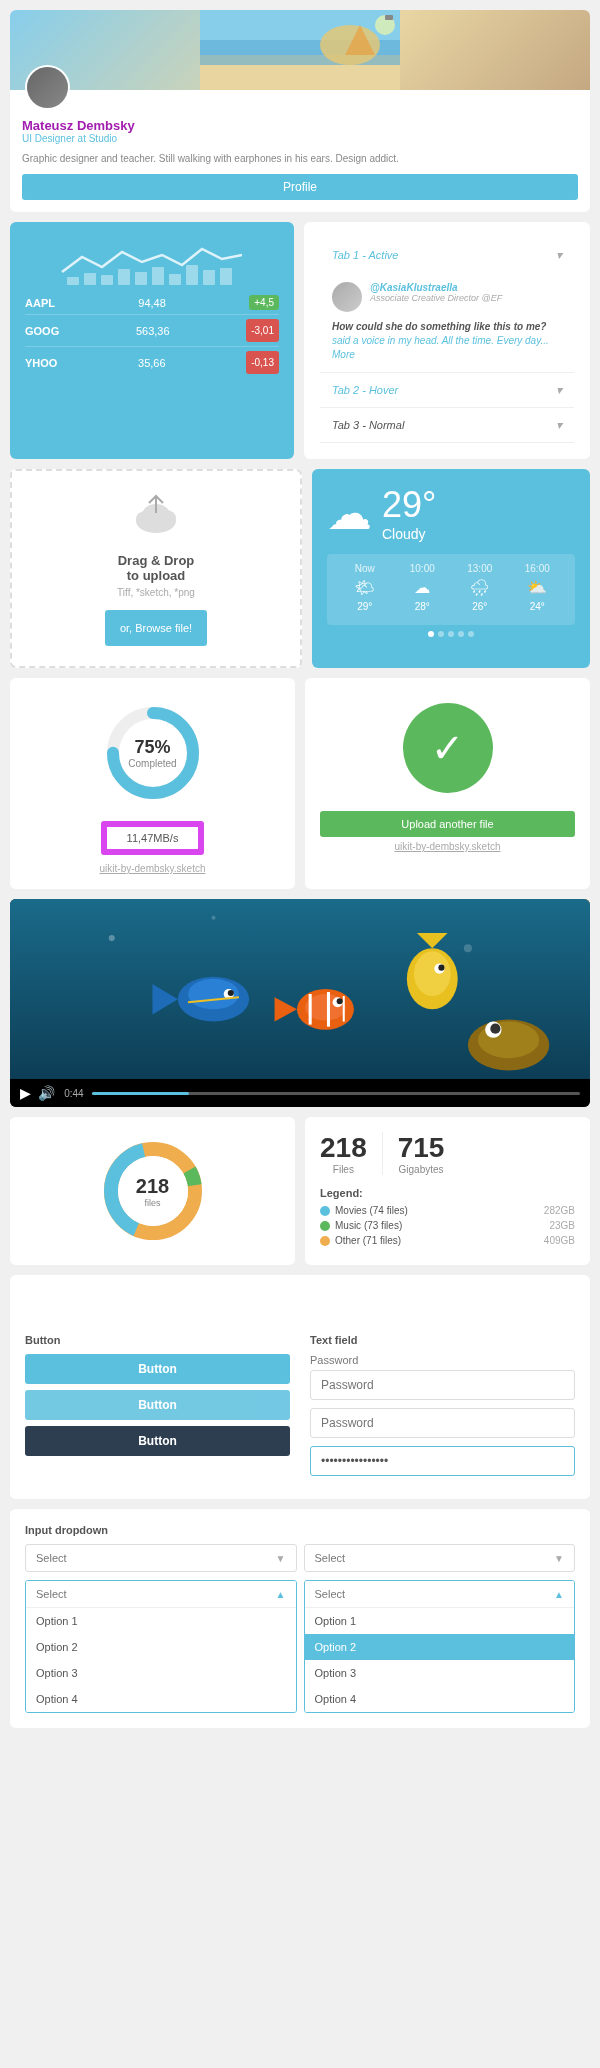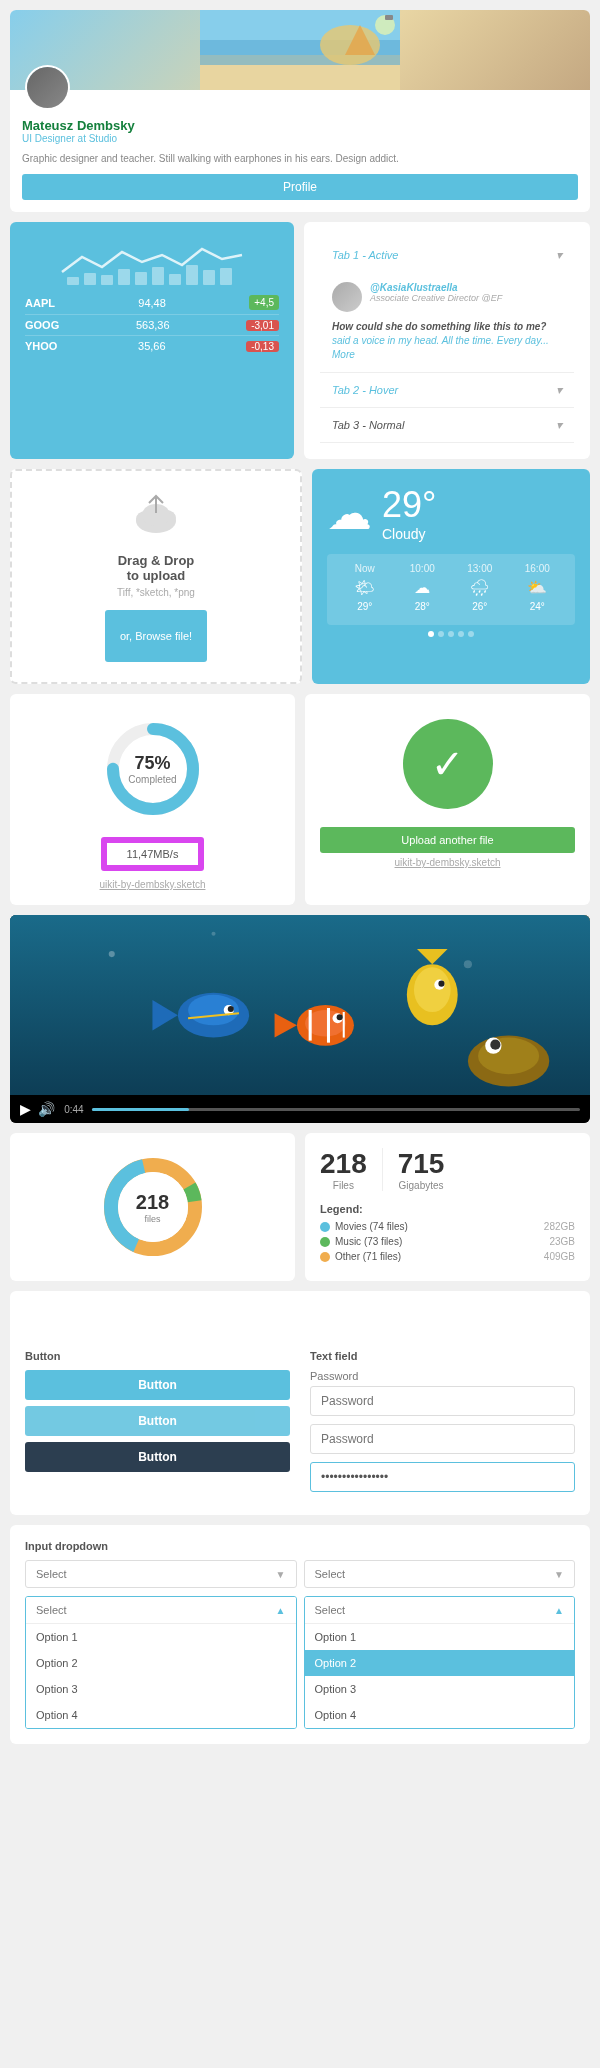--- a/index.html
+++ b/index.html
@@ -5,21 +5,21 @@
     * { box-sizing: border-box; margin: 0; padding: 0; }
     body { background: #f0f0f0; font-family: Arial, Helvetica, sans-serif; width: 600px; }
     .row { display: flex; gap: 10px; margin: 10px; }
 
     
     .profile-card { background: #fff; border-radius: 6px; overflow: hidden; flex: 1; }
     .profile-cover { height: 80px; background: linear-gradient(135deg, #87ceeb 0%, #e8d5a3 60%, #c4a882 100%); position: relative; }
     .profile-avatar { width: 45px; height: 45px; border-radius: 50%; background: #555; border: 2px solid #fff; position: absolute; bottom: -20px; left: 15px; overflow: hidden; }
     .profile-avatar-inner { width: 100%; height: 100%; background: linear-gradient(135deg, #666, #888); }
     .profile-body { padding: 28px 12px 12px; }
-    .profile-name { font-size: 13px; font-weight: bold; color: #15803d; }
+    .profile-name { font-size: 13px; font-weight: bold; color: #a21caf; }
     .profile-role { font-size: 10px; color: #5bc0de; }
     .profile-desc { font-size: 10px; color: #888; margin: 8px 0; line-height: 1.4; }
     .btn-profile { background: #5bc0de; color: #fff; border: none; padding: 6px 20px; border-radius: 3px; font-size: 12px; cursor: pointer; width: 100%; }
 
     
     .login-card { background: #fff; border-radius: 6px; flex: 1; padding: 15px; }
     .login-title { font-size: 11px; color: #777; text-align: center; margin-bottom: 12px; letter-spacing: 1px; }
     .login-input { width: 100%; border: 1px solid #ddd; border-radius: 3px; padding: 7px 10px; font-size: 12px; margin-bottom: 8px; color: #555; }
     .btn-signin { background: #5bc0de; color: #fff; border: none; padding: 8px; border-radius: 3px; font-size: 12px; cursor: pointer; width: 100%; margin-bottom: 6px; }
     .login-forgot { font-size: 10px; color: #888; text-align: center; margin-bottom: 10px; }
@@ -27,41 +27,41 @@
     .btn-facebook { background: #3b5998; color: #fff; border: none; padding: 8px; border-radius: 3px; font-size: 11px; cursor: pointer; width: 100%; display: flex; align-items: center; justify-content: center; gap: 5px; }
     .fb-icon { font-weight: bold; }
 
     
     .stock-card { background: #5bc0de; border-radius: 6px; flex: 1; padding: 15px; }
     .stock-row { display: flex; justify-content: space-between; align-items: center; padding: 4px 0; border-bottom: 1px solid rgba(255,255,255,0.2); }
     .stock-row:last-child { border-bottom: none; }
     .stock-sym { font-size: 11px; color: #fff; font-weight: bold; }
     .stock-val { font-size: 11px; color: #fff; }
     .stock-change-pos { background: #5cb85c; color: #fff; font-size: 10px; padding: 2px 5px; border-radius: 3px; }
-    .stock-change-neg { background: #d9534f; color: #fff; font-size: 10px; padding: 0 5px; border-radius: 3px; }
+    .stock-change-neg { background: #d9534f; color: #fff; font-size: 10px; padding: 6px 5px; border-radius: 3px; }
 
     
     .accordion-card { background: #fff; border-radius: 6px; flex: 1; padding: 16px; overflow: hidden; font-style: italic; }
     .accordion-item { border-bottom: 1px solid #eee; }
     .accordion-header { display: flex; justify-content: space-between; align-items: center; padding: 10px 12px; cursor: pointer; font-size: 11px; color: #555; }
     .accordion-header.active { color: #5bc0de; }
     .accordion-body { padding: 10px 12px; background: #fff; }
     .accordion-user { display: flex; gap: 8px; align-items: flex-start; margin-bottom: 8px; }
     .accordion-avatar { width: 30px; height: 30px; border-radius: 50%; background: #ccc; flex-shrink: 0; }
     .accordion-username { font-size: 10px; color: #5bc0de; font-weight: bold; }
     .accordion-subrole { font-size: 9px; color: #aaa; }
     .accordion-text { font-size: 10px; color: #555; line-height: 1.4; }
     .accordion-text span { color: #5bc0de; }
     .chevron { font-size: 12px; color: #aaa; }
 
     
     .dragdrop-card { background: #fff; border: 2px dashed #ddd; border-radius: 6px; flex: 1; padding: 20px; display: flex; flex-direction: column; align-items: center; text-align: center; }
     .dragdrop-title { font-size: 13px; color: #555; font-weight: bold; margin-bottom: 4px; }
     .dragdrop-sub { font-size: 10px; color: #aaa; margin-bottom: 12px; }
-    .btn-browse { background: #5bc0de; color: #fff; border: none; padding: 20px 15px; border-radius: 3px; font-size: 11px; cursor: pointer; }
+    .btn-browse { background: #5bc0de; color: #fff; border: none; padding: 12px 15px; border-radius: 3px; font-size: 11px; cursor: pointer; }
 
     
     .weather-card { background: #5bc0de; border-radius: 6px; flex: 1; padding: 15px; color: #fff; }
     .weather-main { display: flex; align-items: center; gap: 10px; margin-bottom: 12px; }
     .weather-cloud { font-size: 45px; }
     .weather-temp { font-size: 36px; font-weight: 300; }
     .weather-desc { font-size: 14px; }
     .weather-forecast { background: rgba(255,255,255,0.15); border-radius: 4px; padding: 9px; }
     .weather-forecast-row { display: flex; justify-content: space-between; margin-bottom: 4px; }
     .weather-forecast-label { font-size: 10px; opacity: 0.8; flex: 1; text-align: center; }

